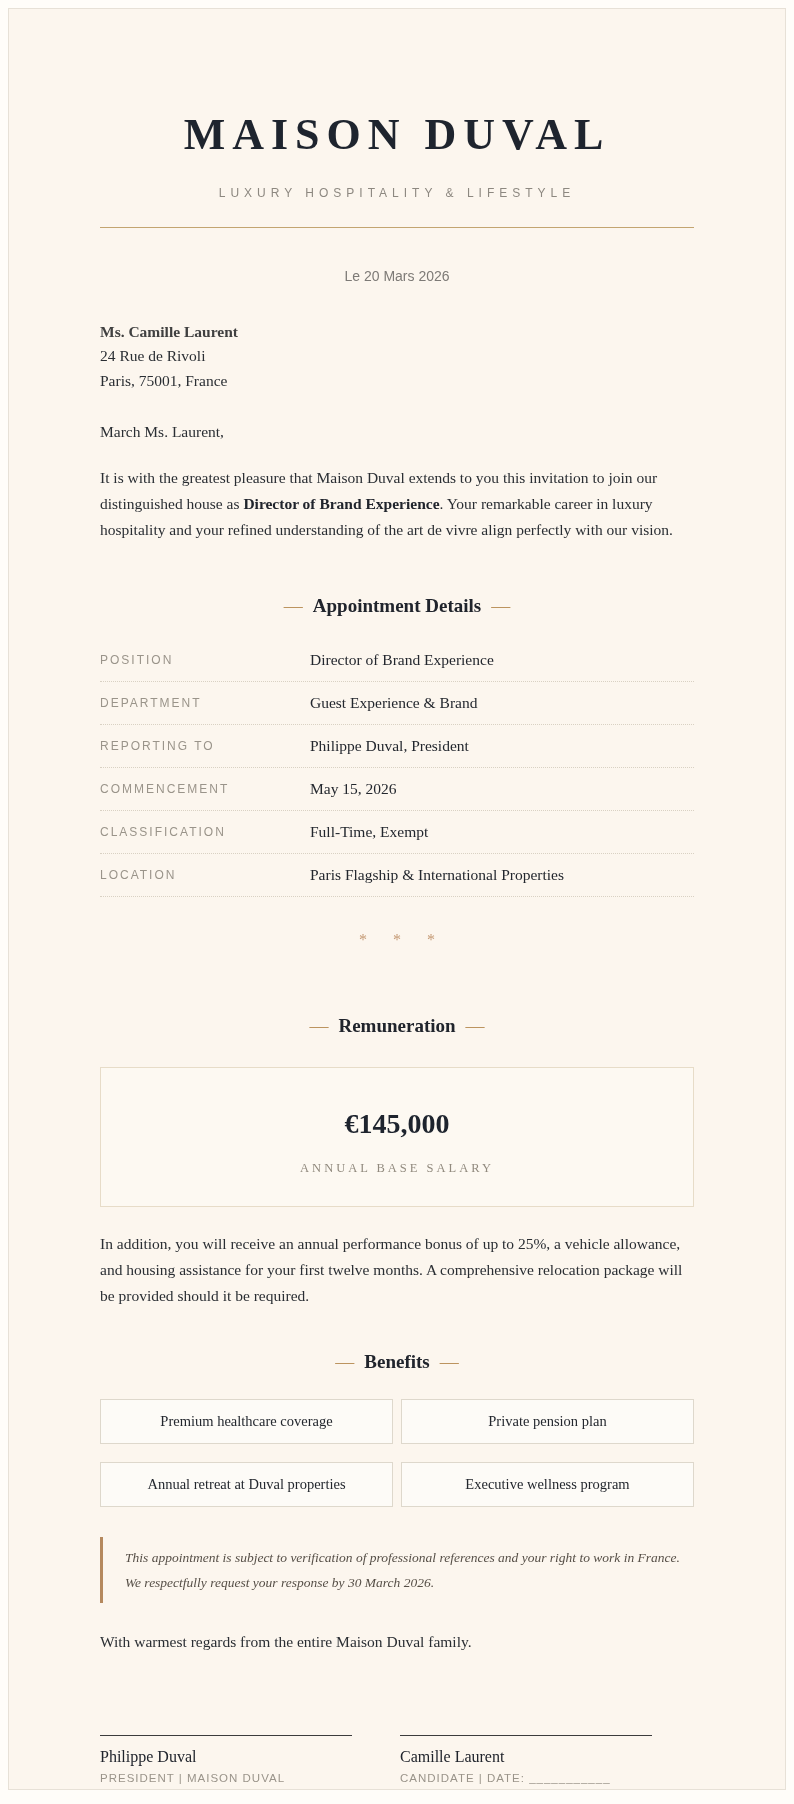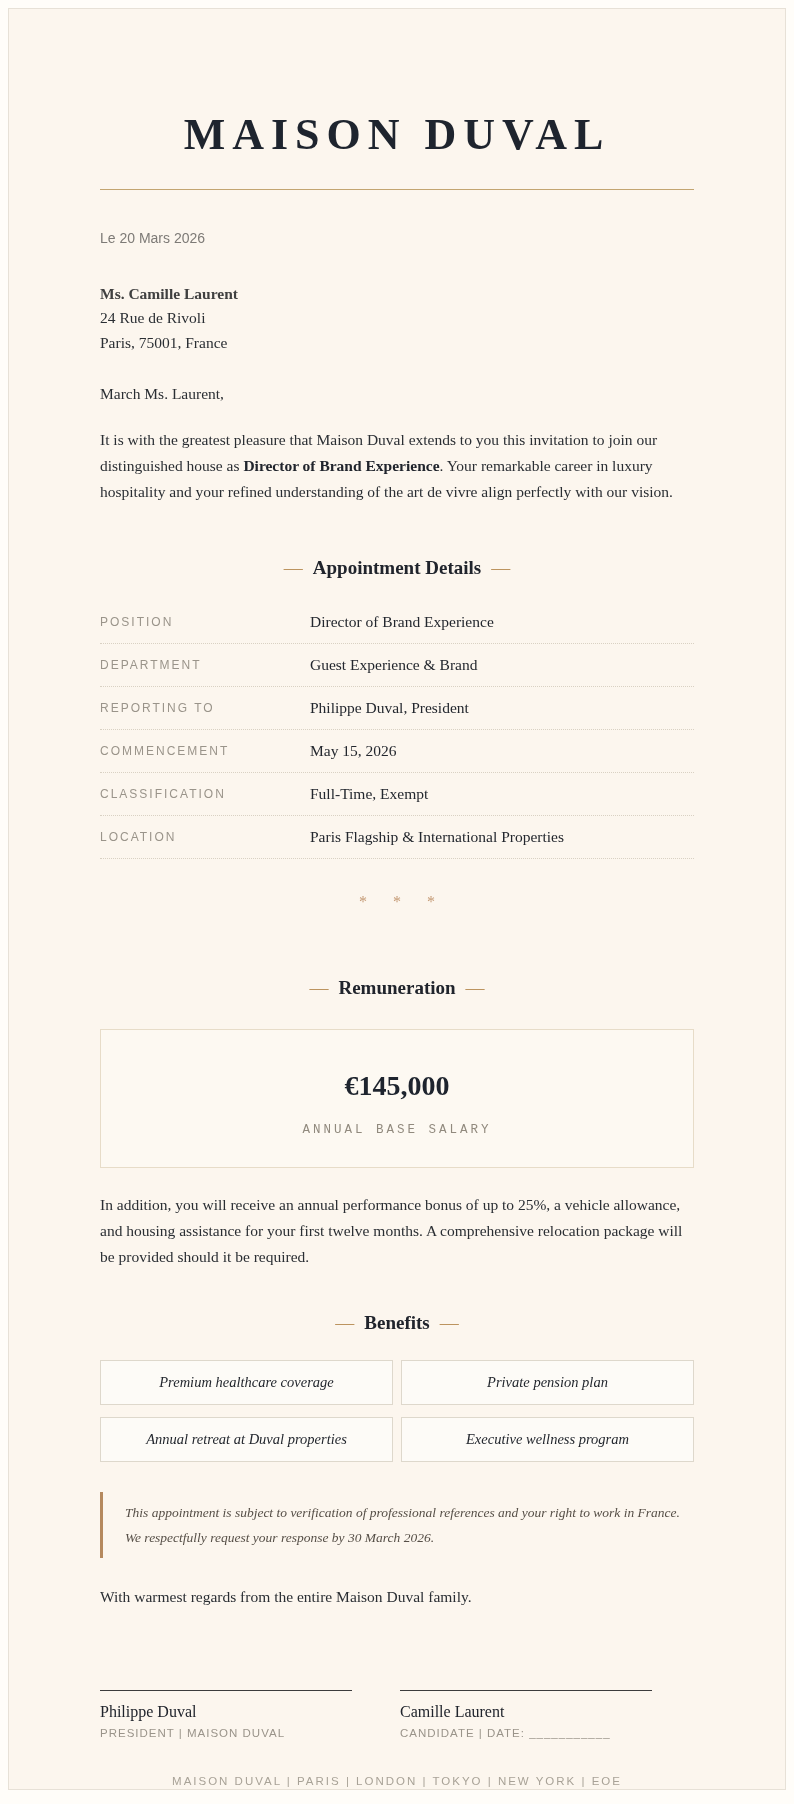--- a/index.html
+++ b/index.html
@@ -32,21 +32,21 @@
     margin-top: 24px;
     font-family: "Liberation Sans", sans-serif;
     font-size: 12px;
     letter-spacing: 5px;
     color: #8d8880;
   }
   .header-divider { margin-top: 27px; border-bottom: 1px solid #c3a571; }
   
   .date-line {
     margin-top: 40px;
-    text-align: left;
+    text-align: center;
     font-family: "Liberation Sans", sans-serif;
     font-size: 14px;
     color: #7d7a76;
   }
   .recipient { margin-top: 36px; font-size: 15.5px; line-height: 24.5px; }
   .recipient-name { font-weight: bold; color: #404040; }
   .salutation { margin-top: 30px; font-size: 15.5px; }
   .body-para { margin-top: 24px; font-size: 15.5px; line-height: 26px; text-align: left; }
   .bold-inline { font-weight: bold; color: #20242c; }
   
@@ -94,32 +94,31 @@
     padding: 34px 0 30px;
   }
   .salary-amount {
     font-size: 28px;
     font-weight: bold;
     color: #1e242e;
     line-height: 44px;
   }
   .salary-label {
     margin-top: 15px;
-    font-family: Liberation Mono, monospace;
+    font-family: Liberation Serif, serif;
     font-size: 12.5px;
     letter-spacing: 3px;
     color: #918a7e;
   }
   
   .benefits-grid {
     margin-top: 26px;
     display: grid;
     grid-template-columns: 1fr 1fr;
-    gap: 12px 8px;
-    font-style: italic;
+    gap: 18px 8px;
   }
   .benefit-box {
     border: 1px solid #ded8cc;
     background: #fdfbf7;
     text-align: center;
     padding: 13px 8px;
     font-size: 14.5px;
     color: #23272e;
   }
   
@@ -164,20 +163,21 @@
     color: #a8a297;
   }
 </style>
 </head>
 <body>
 
 <div class="card">
 
   <div class="brand-header">
     <div class="brand-title">MAISON DUVAL</div>
+    <div class="brand-tagline">LUXURY HOSPITALITY &amp; LIFESTYLE</div>
     <div class="header-divider"></div>
   </div>
 
   <div class="date-line">Le 20 Mars 2026</div>
 
   <div class="recipient">
     <div class="recipient-name">Ms. Camille Laurent</div>
     <div>24 Rue de Rivoli</div>
     <div>Paris, 75001, France</div>
   </div>

